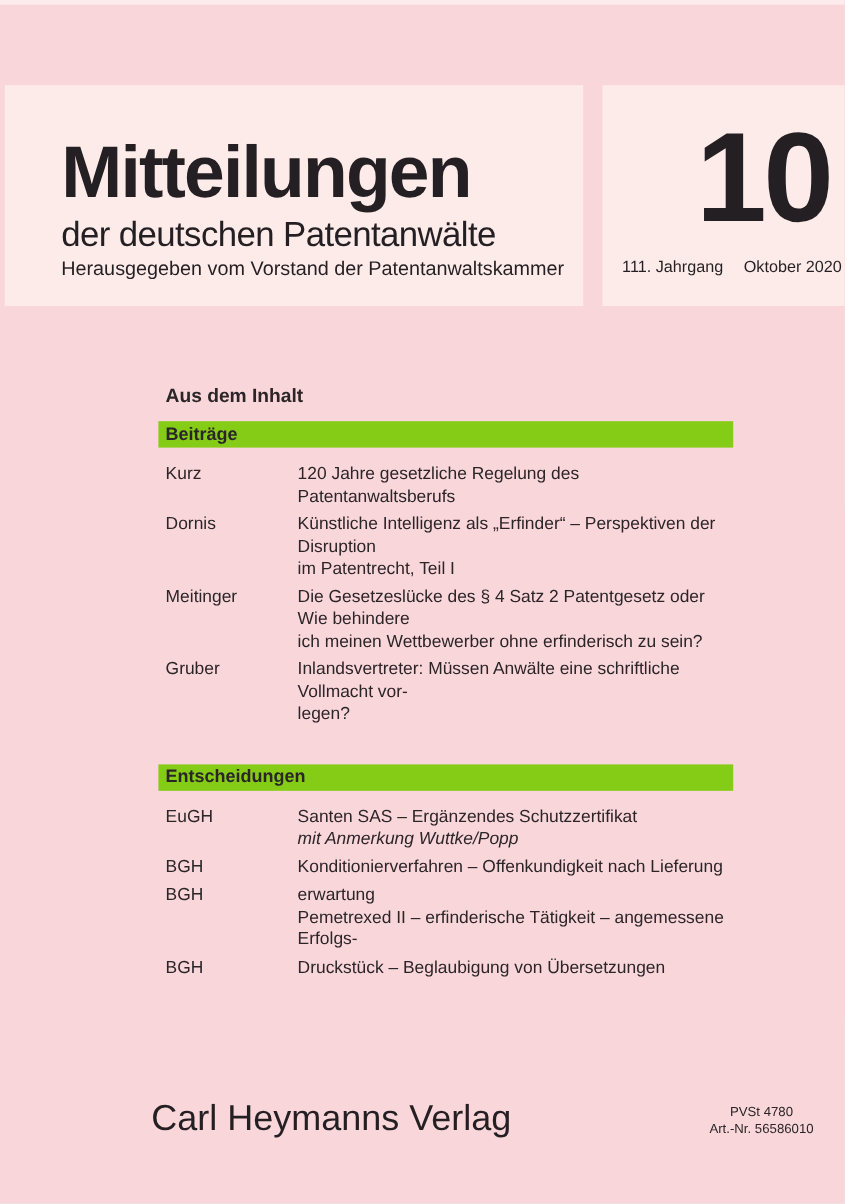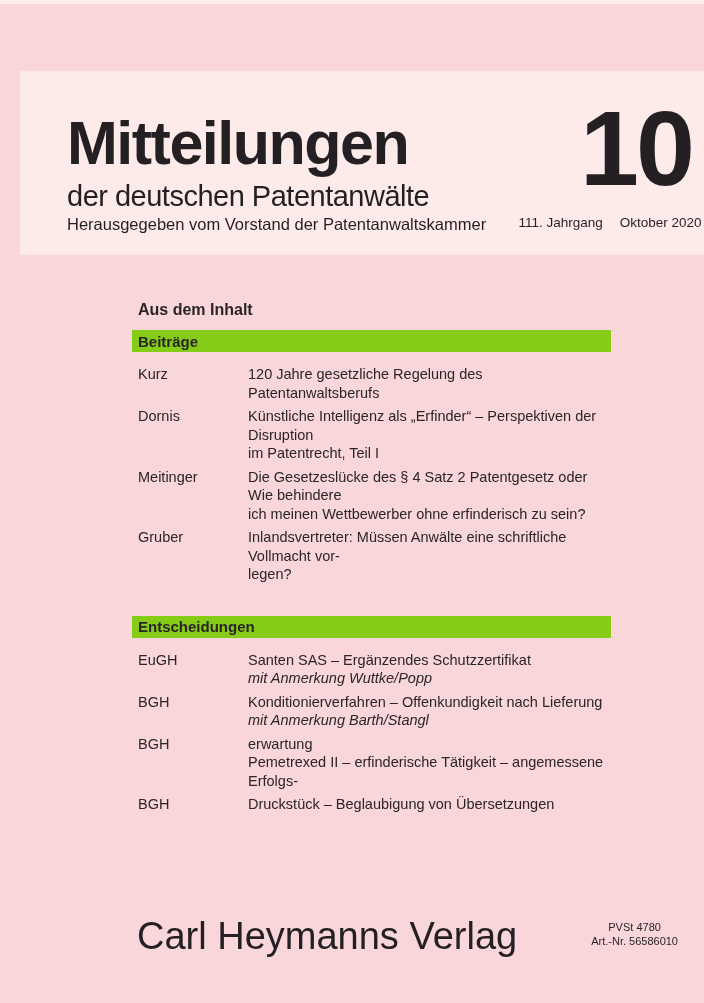--- a/index.html
+++ b/index.html
@@ -14,21 +14,21 @@
   }
   .top-strip{
     position:absolute;top:0;left:0;right:0;height:4px;
     background:#fdecec;
   }
   
   .hbox{
     position:absolute;top:71px;height:184px;
     background:#fdebea;
   }
-  .hbox-left{left:20px;width:482px;box-sizing:border-box;padding:42px 0 0 47px;}
+  .hbox-left{left:4px;width:482px;box-sizing:border-box;padding:42px 0 0 47px;}
   .hbox-right{left:502px;width:216px;}
   .mag-title{
     margin:0;font-size:61px;font-weight:700;line-height:1;
     letter-spacing:-1.5px;color:#241f22;
   }
   .mag-subtitle{
     font-size:29px;font-weight:400;line-height:1;
     letter-spacing:-0.5px;margin-top:8px;color:#241f22;
   }
   .mag-tagline{
@@ -40,21 +40,21 @@
     font-size:106px;font-weight:700;line-height:1;
     letter-spacing:-3px;color:#241f22;
   }
   .issue-meta{
     position:absolute;top:144px;left:0;right:0;
     display:flex;justify-content:center;gap:17px;
     font-size:13.5px;color:#241f22;
   }
   
   .toc{
-    position:absolute;left:132px;top:300px;width:479px;
+    position:absolute;left:132px;top:321px;width:479px;
   }
   .toc-heading{
     margin:0 0 0 6px;font-size:16px;font-weight:700;line-height:19px;
   }
   .toc-section{margin-top:11px;}
   .toc-section + .toc-section{margin-top:32px;}
   .section-bar{
     height:22px;background:#84cc16;
     display:flex;align-items:center;
     padding-left:6px;box-sizing:border-box;
@@ -67,22 +67,22 @@
     margin-bottom:5px;
   }
   .toc-row-label{
     flex:none;width:116px;box-sizing:border-box;
     padding-left:6px;font-weight:400;
   }
   .toc-row-text{flex:1;}
   .toc-note{font-style:italic;}
   
   .publisher{
-    position:absolute;left:137px;top:916px;
-    font-size:38px;font-weight:400;line-height:1.1;color:#241f22;
+    position:absolute;left:126px;top:916px;
+    font-size:30px;font-weight:400;line-height:1.1;color:#241f22;
   }
   .print-info{
     position:absolute;right:26px;top:921px;
     text-align:center;font-size:11px;line-height:13.5px;color:#2b2528;
   }
 </style>
 </head>
 <body>
 
 <div class="page">
@@ -157,21 +157,20 @@
           <div class="toc-row-text">
             <div>Santen SAS – Ergänzendes Schutzzertifikat</div>
             <div class="toc-note">mit Anmerkung Wuttke/Popp</div>
           </div>
         </div>
 
         <div class="toc-row">
           <div class="toc-row-label">BGH</div>
           <div class="toc-row-text">
             <div>Konditionierverfahren – Offenkundigkeit nach Lieferung</div>
-            <div class="toc-note">mit Anmerkung Barth/Stangl</div>
           </div>
         </div>
 
         <div class="toc-row">
           <div class="toc-row-label">BGH</div>
           <div class="toc-row-text">
             <div>erwartung</div>
             <div>Pemetrexed II – erfinderische Tätigkeit – angemessene Erfolgs-</div>
           </div>
         </div>

